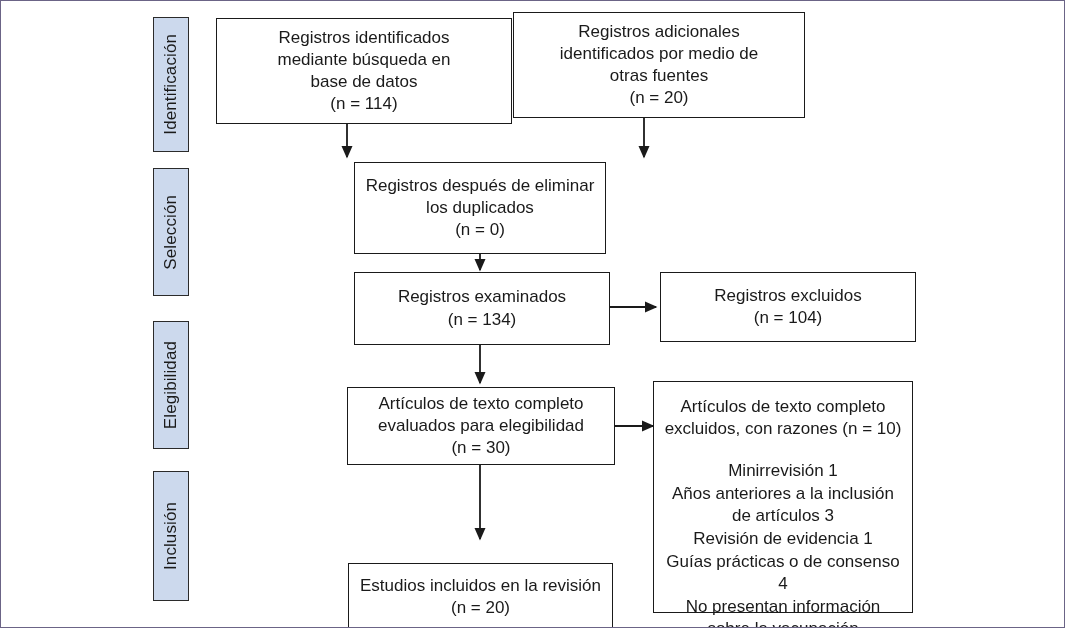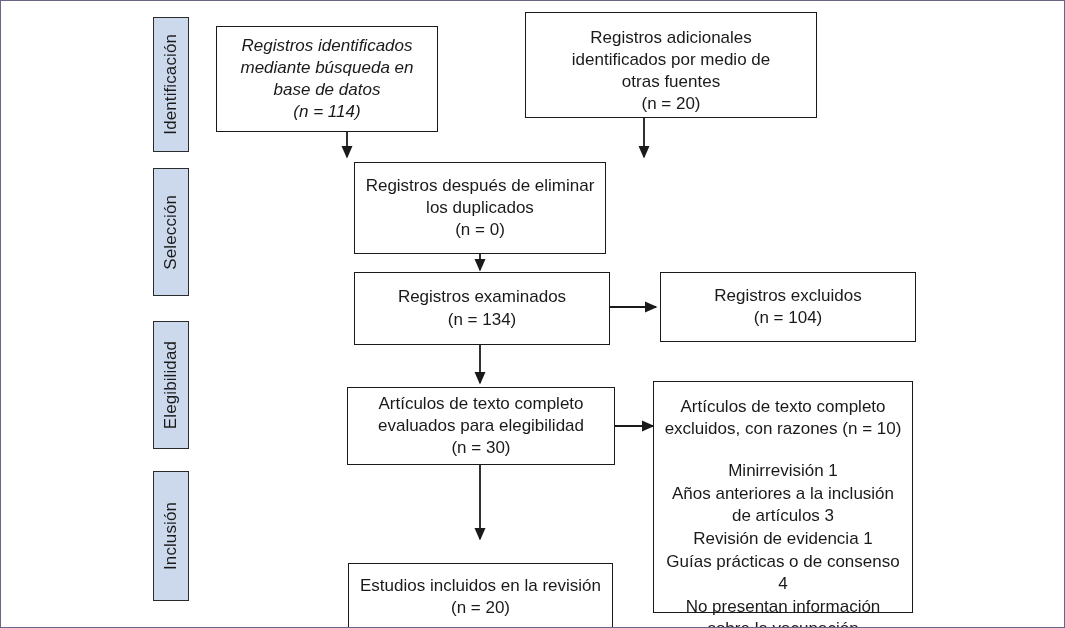--- a/index.html
+++ b/index.html
@@ -128,28 +128,28 @@
   </div>
 
   <div class="stage-label" style="left:152px; top:320px; width:36px; height:128px;">
     <span>Elegibilidad</span>
   </div>
 
   <div class="stage-label" style="left:152px; top:470px; width:36px; height:130px;">
     <span>Inclusión</span>
   </div>
 
-  <div class="flow-box" style="left:215px; top:25px; width:222px; height:106px;font-style:italic;">
+  <div class="flow-box" style="left:215px; top:17px; width:296px; height:106px;">
     <div class="txt">Registros identificados
 mediante búsqueda en
 base de datos
 (n = 114)</div>
   </div>
 
-  <div class="flow-box" style="left:524px; top:11px; width:292px; height:106px;align-items:flex-end;">
+  <div class="flow-box" style="left:512px; top:11px; width:292px; height:106px;">
     <div class="txt">Registros adicionales
 identificados por medio de
 otras fuentes
 (n = 20)</div>
   </div>
 
   <div class="flow-box" style="left:353px; top:161px; width:252px; height:92px;">
     <div class="txt">Registros después de eliminar
 los duplicados
 (n = 0)</div>

